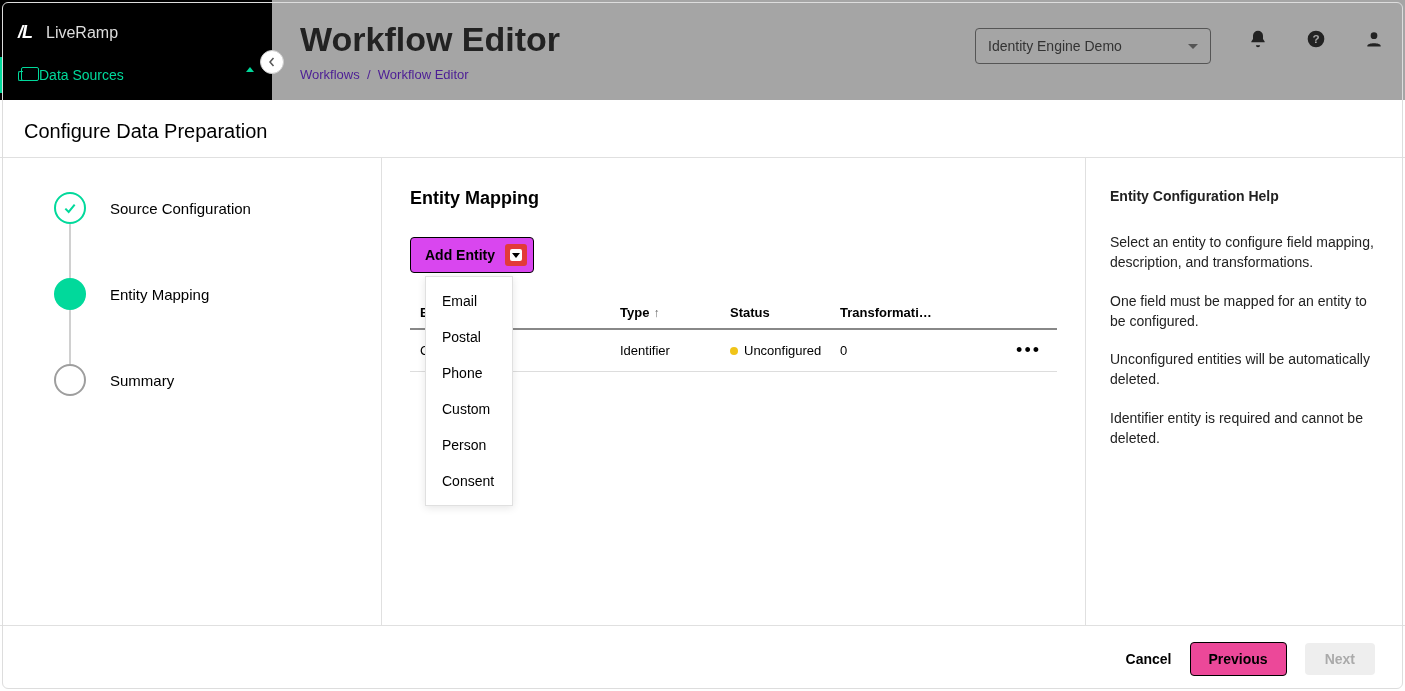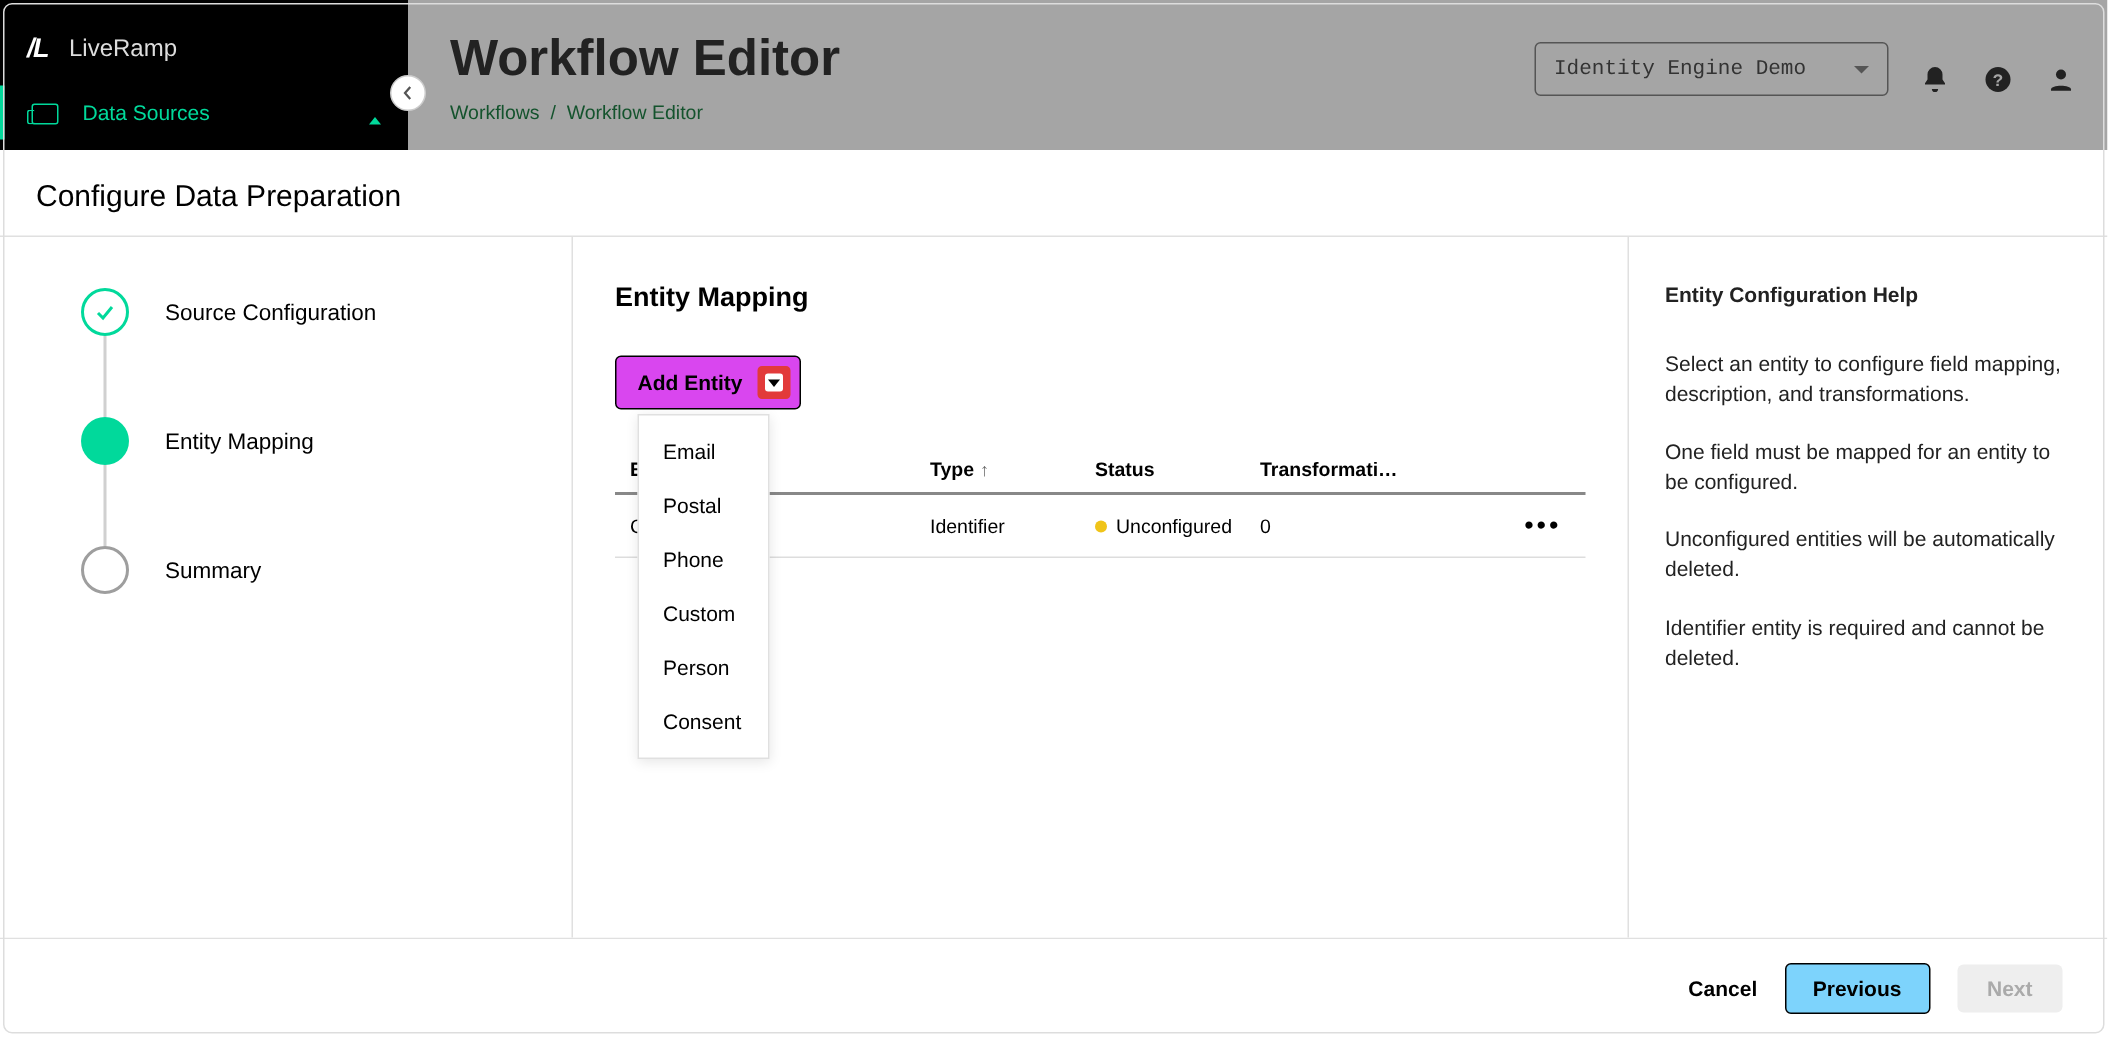--- a/index.html
+++ b/index.html
@@ -4,33 +4,33 @@
 <style>
   * { box-sizing: border-box; margin: 0; padding: 0; }
   body { font-family: -apple-system, BlinkMacSystemFont, "Segoe UI", Helvetica, Arial, sans-serif; color: #000; background: #fff; width: 1405px; height: 691px; overflow: hidden; position: relative; }
 
   
   .topbar-wrap { position: relative; height: 100px; background: #a5a5a5; }
   .sidebar-top { position: absolute; left: 0; top: 0; width: 272px; height: 100px; background: #000; color: #fff; }
   .logo-row { display: flex; align-items: center; gap: 14px; padding: 22px 18px 14px 18px; }
   .logo-mark { font-weight: 600; font-size: 18px; font-style: italic; letter-spacing: -1px; }
   .logo-text { font-size: 16px; color: #ddd; }
-  .nav-item { display: flex; align-items: flex-end; gap: 16px; padding: 10px 18px; border-left: 3px solid #01d99b; }
+  .nav-item { display: flex; align-items: flex-start; padding: 10px 18px; border-left: 3px solid #01d99b; }
   .nav-icon { width: 18px; height: 14px; border: 1.5px solid #01d99b; border-radius: 2px; position: relative; }
   .nav-icon::after { content:""; position:absolute; left:-4px; top:3px; width:4px; height:8px; border:1.5px solid #01d99b; border-right:none; border-radius:2px 0 0 2px;}
   .nav-label { color: #01d99b; font-size: 14px; font-weight: 500; flex:1; }
   .nav-caret { width:0;height:0;border-left:4px solid transparent;border-right:4px solid transparent;border-bottom:5px solid #01d99b; }
 
   .collapse-btn { position:absolute; left:260px; top:50px; width:24px; height:24px; background:#fff; border:1px solid #ccc; border-radius:50%; display:flex; align-items:center; justify-content:center; z-index:5; }
   .collapse-btn svg { width:10px; height:10px; }
 
   .header-main { position:absolute; left:300px; right:20px; top:20px; display:flex; align-items:flex-start; justify-content:space-between; color:#4a4a4a; }
   .header-title { font-size: 34px; font-weight: 600; color:#222; }
-  .breadcrumb { font-size: 13px; color: #14532d; margin-top: 8px; }
-  .header-right { display:flex; align-items:flex-end; gap:20px; margin-top:8px;font-family:Liberation Mono, monospace; }
+  .breadcrumb { font-size: 13px; color: #4c1d95; margin-top: 8px; }
+  .header-right { display:flex; align-items:flex-start; gap:36px; margin-top:8px; }
   .org-select { width: 236px; height:36px; border:1px solid #555; border-radius:4px; padding:0 12px; display:flex; align-items:center; justify-content:space-between; font-size:14px; color:#333; background:transparent; }
   .icon-btn { width:22px; height:22px; display:flex; align-items:center; justify-content:center; color:#222; }
 
   
   .page-title-bar { padding: 20px 24px 14px 24px; border-bottom:1px solid #e0e0e0; }
   .page-title { font-size: 20px; font-weight: 500; }
 
   .content { display:flex; height: calc(691px - 100px - 58px - 66px); }
 
   
@@ -71,21 +71,21 @@
   .status-dot { width:8px;height:8px;border-radius:50%; background:#f0c419; display:inline-block; }
 
   
   .help-panel { width:320px; border-left:1px solid #e0e0e0; padding:30px 28px 0 24px; font-size:14px; color:#222; }
   .help-title { font-weight:600; margin-bottom:28px; font-size:14px; }
   .help-panel p { margin-bottom:18px; line-height:1.45; }
 
   
   .footer { position:absolute; bottom:0; left:0; right:0; height:66px; border-top:1px solid #e0e0e0; display:flex; align-items:center; justify-content:flex-end; gap:18px; padding-right:30px; background:#fff; border-radius:0 0 6px 6px; }
   .btn-text { font-size:14px; font-weight:600; background:none; border:none; cursor:pointer; }
-  .btn-outline { font-size:14px; font-weight:600; background:#7dd3fc; border:1.5px solid #000; border-radius:4px; padding:8px 18px; cursor:pointer; }
+  .btn-outline { font-size:14px; font-weight:600; background:#ec4899; border:1.5px solid #000; border-radius:4px; padding:8px 18px; cursor:pointer; }
   .btn-disabled { font-size:14px; font-weight:600; background:#eee; color:#aaa; border:none; border-radius:4px; padding:8px 20px; }
 
   .body-frame { position:absolute; inset:2px; border:1px solid #ddd; border-radius:6px; pointer-events:none; }
 </style>
 </head>
 <body>
 
 <div class="topbar-wrap">
   <div class="sidebar-top">
     <div class="logo-row">

